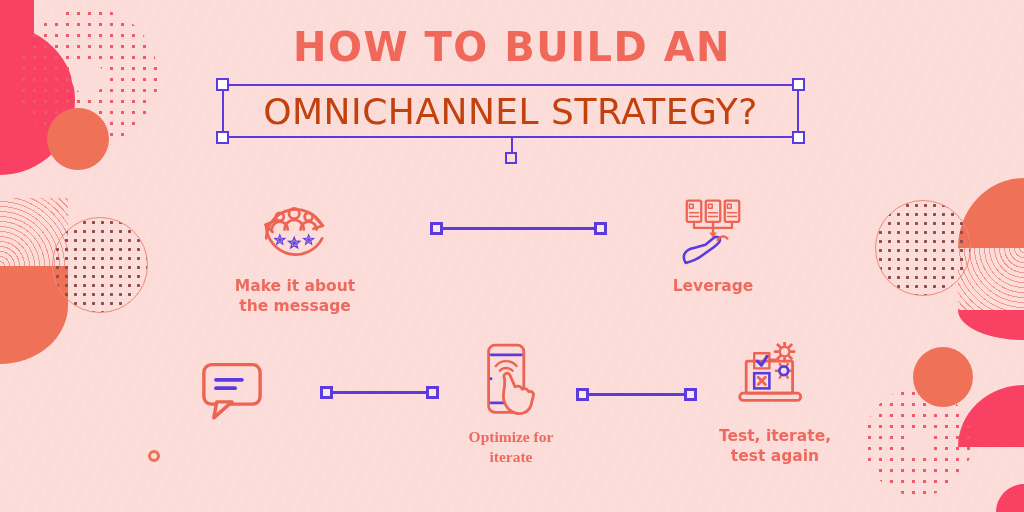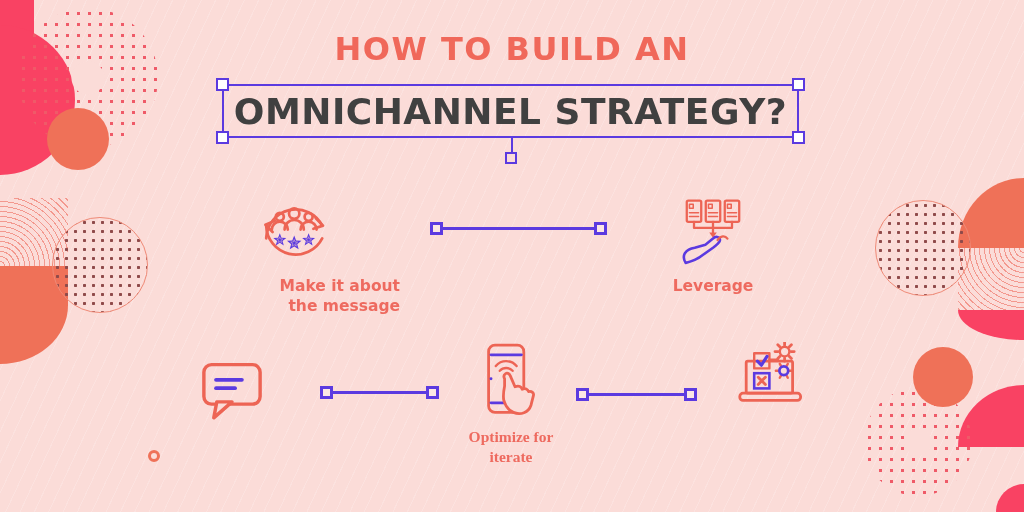--- a/index.html
+++ b/index.html
@@ -53,49 +53,49 @@
   .rb-corner{right:0;bottom:0;width:28px;height:28px;background:#f94263;border-top-left-radius:100% 100%;}
   .rb-dot-spiral{
     left:864px;top:388px;width:108px;height:108px;border-radius:50%;
     background-image:radial-gradient(circle at 50% 50%, #fbdcd8 0 13px, rgba(251,220,216,0) 14px),
                      radial-gradient(#ef5a68 1.6px, transparent 1.7px);
     background-size:100% 100%, 11px 11px;
   }
   .rb-coral-circle{left:913px;top:347px;width:60px;height:60px;border-radius:50%;background:#ef7158;}
   
   .title-line1{
-    position:absolute;left:0;top:30px;width:100%;text-align:center;z-index:3;
-    color:#f0685a;font-size:32px;font-weight:800;letter-spacing:1.5px;
+    position:absolute;left:0;top:24px;width:100%;text-align:center;z-index:3;
+    color:#f0685a;font-size:40px;font-weight:800;letter-spacing:1.5px;
   }
   .selection-box{
     position:absolute;left:222px;top:84px;width:573px;height:50px;z-index:3;
     border:2.5px solid #5b3ae0;
   }
   .title-line2{
     width:100%;height:100%;display:flex;align-items:center;justify-content:center;
-    color:#404040;font-size:36px;font-weight:700;letter-spacing:0.5px;white-space:nowrap;
+    color:#c2410c;font-size:36px;font-weight:400;letter-spacing:0.5px;white-space:nowrap;
   }
   .sel-handle{
     position:absolute;width:9px;height:9px;background:#ffffff;
     border:2.5px solid #5b3ae0;box-sizing:content-box;
   }
   .sel-tl{left:-8px;top:-8px;}  .sel-tr{right:-8px;top:-8px;}
   .sel-bl{left:-8px;bottom:-8px;} .sel-br{right:-8px;bottom:-8px;}
   .sel-stem{position:absolute;left:50%;top:100%;width:0;height:16px;border-left:2.5px solid #5b3ae0;}
   .sel-bottom-handle{
     position:absolute;left:calc(50% - 6px);top:calc(100% + 16px);
     width:8px;height:8px;background:#fbdcd8;border:2.5px solid #5b3ae0;
   }
   
   .step{position:absolute;width:210px;text-align:center;z-index:3;}
   .step svg{display:block;margin:0 auto;}
   .step-label{
     margin-top:5px;color:#ee6a5f;font-size:15.5px;font-weight:700;line-height:1.28;
   }
-  .step-customer{left:190px;top:192px;text-align:right;}
+  .step-customer{left:190px;top:192px;}
   .step-data{left:608px;top:196px;}
   .step-message{left:127px;top:354px;}
   .step-mobile{left:406px;top:342px;font-family:Liberation Serif, serif;}
   .step-test{left:670px;top:342px;}
   
   .connector{position:absolute;z-index:3;border-top:3px solid #5b3ae0;height:0;}
   .conn-1{left:437px;top:227px;width:163px;}
   .conn-2{left:327px;top:391px;width:105px;}
   .conn-3{left:583px;top:393px;width:107px;}
   .conn-handle{
@@ -242,20 +242,24 @@
       <rect x="24" y="14" width="19" height="19" stroke-width="3"></rect>
       <g stroke-width="3">
         <path d="M68,36 H71 M64.5,42.1 L66,44.7 M57.5,42.1 L56,44.7 M54,36 H51 M57.5,29.9 L56,27.3 M64.5,29.9 L66,27.3"></path>
       </g>
     </g>
     <circle cx="61" cy="36" r="5.5" fill="none" stroke="#5b3ae0" stroke-width="3.4"></circle>
     <path d="M28,24 L33,29 L40,18" fill="none" stroke="#5b3ae0" stroke-width="4" stroke-linecap="round" stroke-linejoin="round"></path>
     <rect x="24" y="39" width="19" height="19" fill="none" stroke="#5b3ae0" stroke-width="3.2"></rect>
     <path d="M29,44 L38,53 M38,44 L29,53" stroke="#ed6454" stroke-width="3.5" stroke-linecap="round"></path>
   </svg>
+  <div class="step-label">
+    <span>Test, iterate,</span><br>
+    <span>test again</span>
+  </div>
 </div>
 
 <div class="connector conn-1">
   <div class="conn-handle conn-start"></div>
   <div class="conn-handle conn-end"></div>
 </div>
 <div class="connector conn-2">
   <div class="conn-handle conn-start"></div>
   <div class="conn-handle conn-end"></div>
 </div>

